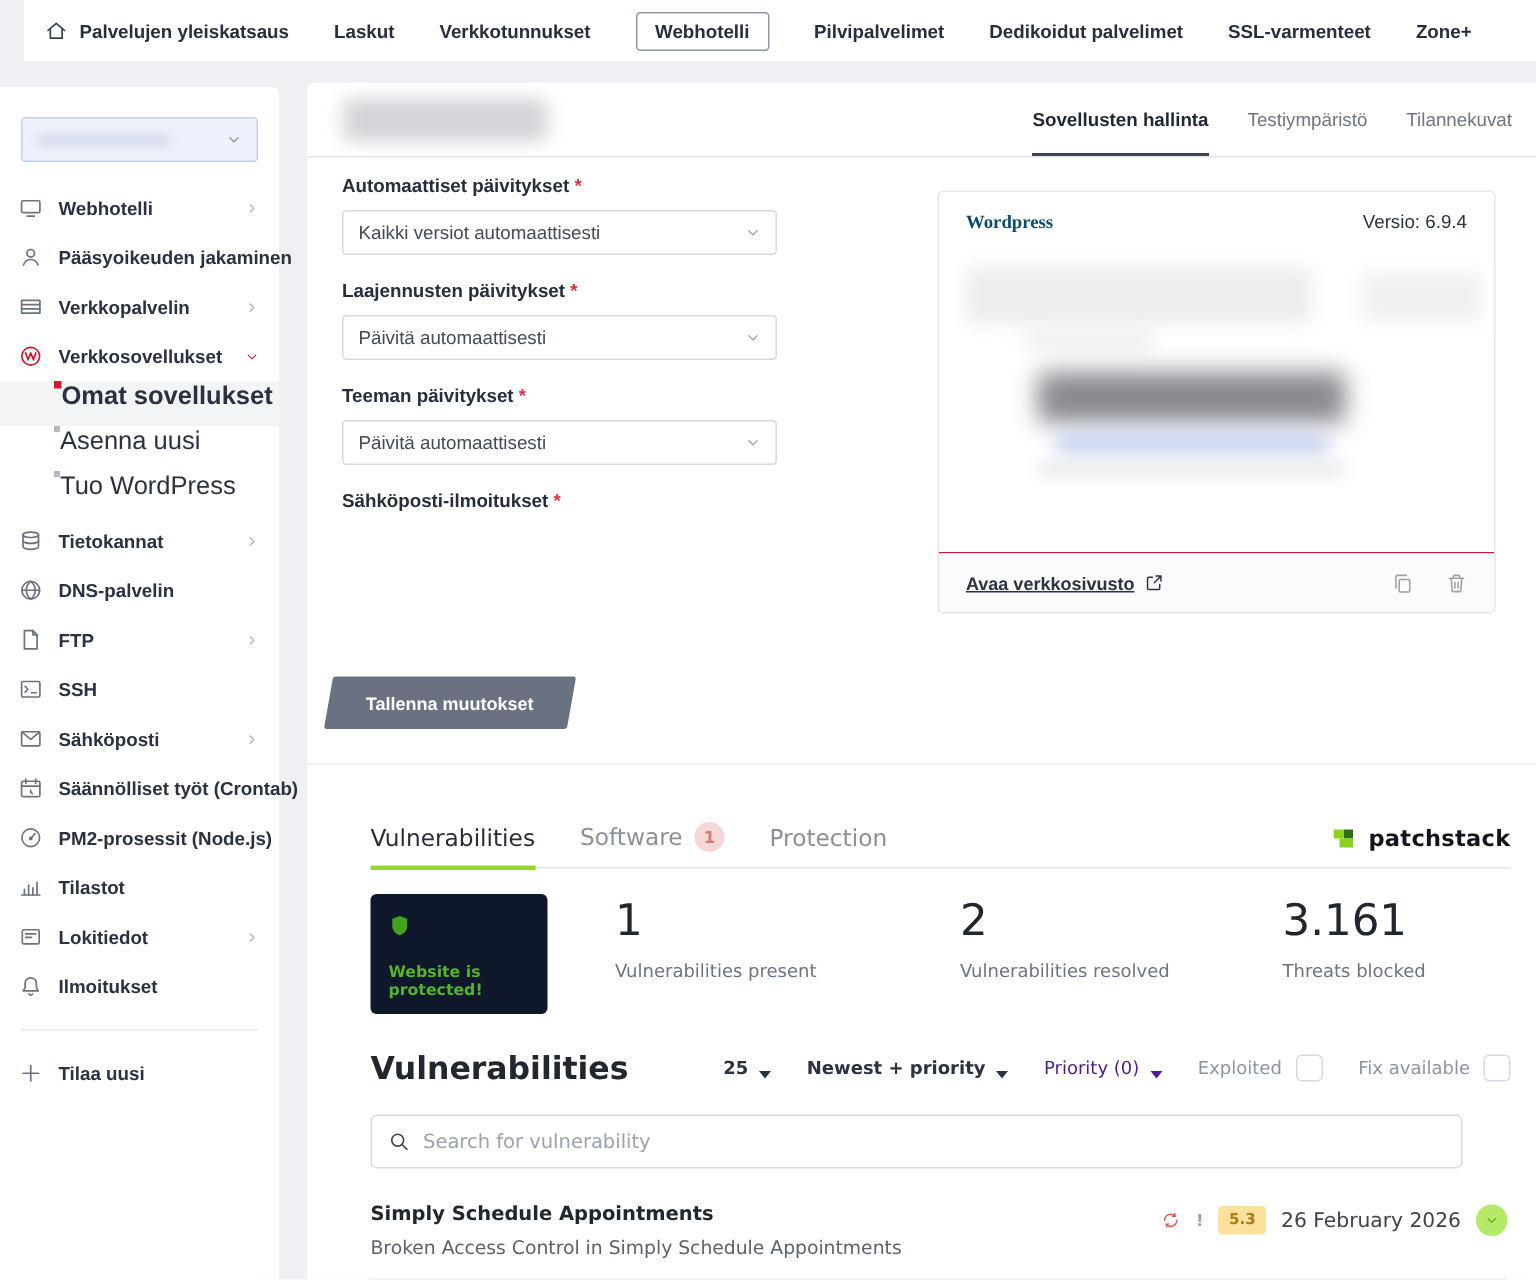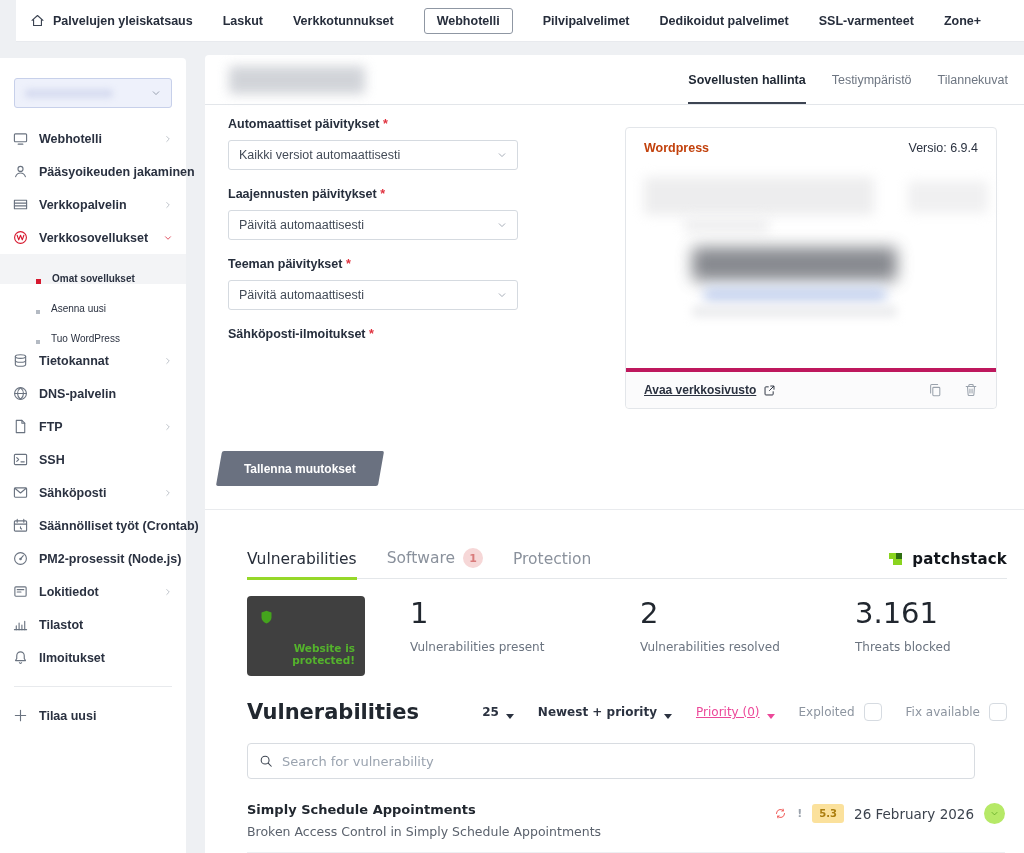--- a/index.html
+++ b/index.html
@@ -26,22 +26,22 @@
     border-radius:0 4px 0 0; }
   .side-select { margin:20px 14px 14px; height:30px; background:#eef1fb; border:1px solid #c7d0ea;
     border-radius:3px; display:flex; align-items:center; padding:0 10px; cursor:pointer; }
   .side-select .blob { width:88px; height:9px; background:#d7dcf0; border-radius:4px; filter:blur(3px); }
   .side-select .chev { margin-left:auto; color:#7c8596; }
   .side-item { height:33px; display:flex; align-items:center; gap:11px; padding:0 13px;
     font-size:12.5px; font-weight:700; color:#2a3140; cursor:pointer; white-space:nowrap; }
   .side-item .ic { color:#6a7380; }
   .side-item .chev { margin-left:auto; color:#a9b0ba; }
   .side-item.accent .ic, .side-item.accent .chev { color:#d6182e; }
-  .sub-item { height:30px; display:flex; align-items:flex-end; gap:11px; padding-left:36px;
-    font-size:10px; color:#2a3140; cursor:pointer; }
+  .sub-item { height:30px; display:flex; align-items:flex-start; padding-left:36px;
+    font-size:17px; color:#2a3140; cursor:pointer; }
   .sub-item .bullet { width:4px; height:4px; background:#b4bac3; flex:none; }
   .sub-item.active { background:#f3f4f6; font-weight:700; }
   .sub-item.active .bullet { width:5px; height:5px; background:#d6182e; }
   .side-divider { height:1px; background:#e8eaed; margin:12px 14px; }
 
   
   .main { position:absolute; left:205px; top:55px; right:0; bottom:0; background:#fff;
     border-radius:4px 0 0 0; }
   .main-header { height:50px; border-bottom:1px solid #e3e6ea; position:relative; }
   .title-blob { position:absolute; left:24px; top:11px; width:136px; height:28px;
@@ -58,31 +58,31 @@
   .f-label { font-size:12.5px; font-weight:700; color:#262e3c; margin-bottom:9px; }
   .f-label .req { color:#e0323f; }
   .f-select { height:30px; border:1px solid #d5dae0; border-radius:3px; display:flex;
     align-items:center; padding:0 10px; font-size:12.5px; color:#434b57; margin-bottom:17px; cursor:pointer; }
   .f-select .chev { margin-left:auto; color:#8a93a0; }
 
   
   .card { position:absolute; left:420px; top:22px; width:372px; height:282px;
     border:1px solid #e3e6ea; border-radius:4px; display:flex; flex-direction:column; }
   .card-head { display:flex; justify-content:space-between; padding:13px 18px 0; font-size:12.5px; }
-  .card-title { font-weight:700; color:#c2410c; }
+  .card-title { font-weight:700; color:#0c4a6e;font-family:Liberation Serif, serif; }
   .card-version { color:#2b3240; }
   .card-body { position:relative; flex:1; }
   .blob { position:absolute; border-radius:4px; filter:blur(6px); }
   .blob.a { left:18px; top:22px; width:230px; height:38px; background:#ededee; }
   .blob.b { left:282px; top:26px; width:80px; height:32px; background:#f0f0f1; }
   .blob.c { left:58px; top:62px; width:85px; height:16px; background:#efeff0; }
   .blob.d { left:66px; top:92px; width:205px; height:34px; background:#696c73; opacity:.8; filter:blur(8px); }
   .blob.e { left:78px; top:132px; width:182px; height:15px; background:#c6d3ef; }
   .blob.f { left:66px; top:151px; width:205px; height:11px; background:#eaebed; filter:blur(5px); }
-  .card-foot { height:40px; border-top:4px solid #be185d; background:#fbfbfc; border-radius:0 0 4px 4px;
+  .card-foot { height:40px; border-top:1px solid #be185d; background:#fbfbfc; border-radius:0 0 4px 4px;
     display:flex; align-items:center; padding:0 18px; }
   .open-link { font-size:12px; font-weight:700; color:#2b3240; text-decoration:underline;
     display:flex; align-items:center; gap:7px; cursor:pointer; }
   .open-link .ic { width:13px; height:13px; }
   .foot-icons { margin-left:auto; display:flex; gap:22px; color:#9aa2ac; }
   .foot-icons .ic { width:14px; height:14px; cursor:pointer; }
 
   
   .save-btn { position:absolute; left:14px; top:346px; width:162px; height:35px; background:#6a7180;
     transform:skewX(-10deg); border-radius:2px; display:flex; align-items:center; justify-content:center;
@@ -98,35 +98,35 @@
     border-bottom:1px solid #e4e7ea; height:36px; position:relative; }
   .ps-tab { font-size:15.5px; color:#8a919c; padding-bottom:9px; cursor:pointer;
     border-bottom:3px solid transparent; margin-bottom:-2px; display:flex; align-items:center; gap:8px; }
   .ps-tab.active { color:#272e3a; border-bottom-color:#96d829; }
   .ps-badge { width:20px; height:20px; border-radius:50%; background:#f6d7d7; color:#d97b7b;
     font-size:11px; font-weight:700; display:flex; align-items:center; justify-content:center; }
   .ps-logo { margin-left:auto; display:flex; align-items:center; gap:7px; padding-bottom:10px; }
   .ps-logo-text { font-size:15px; font-weight:700; color:#11151b; letter-spacing:.2px; }
 
   .ps-overview { display:flex; margin-top:17px; align-items:flex-start; }
-  .ps-banner { width:118px; height:80px; background:#404040; border-radius:4px; padding:12px 10px 10px 12px;
-    display:flex; flex-direction:column; justify-content:space-between;text-align:right; }
+  .ps-banner { width:118px; height:80px; background:#0f172a; border-radius:4px; padding:12px 10px 10px 12px;
+    display:flex; flex-direction:column; justify-content:space-between; }
   .ps-banner .ic { width:15px; height:18px; color:#44a31d; }
   .ps-banner-text { font-size:10.5px; font-weight:700; color:#54b32c; }
   .ps-stat { padding-top:2px; }
   .ps-stat.s1 { margin-left:45px; width:230px; }
   .ps-stat.s2 { width:215px; }
   .ps-stat-value { font-size:29px; color:#21272f; line-height:1.1; }
   .ps-stat-label { font-size:12px; color:#6b7480; margin-top:10px; }
 
   .ps-listhead { display:flex; align-items:center; margin-top:24px; }
   .ps-list-title { font-size:21px; color:#21272f; }
   .ps-filters { margin-left:auto; display:flex; align-items:center; gap:24px; font-size:12px; }
   .ps-dd { display:flex; align-items:flex-end; gap:7px; font-weight:700; color:#2b3240; cursor:pointer; }
-  .ps-dd.dim { color:#ec4899; font-weight:400;text-decoration:underline; }
+  .ps-dd.dim { color:#4c1d95; font-weight:400; }
   .caret { width:0; height:0; border-left:4px solid transparent; border-right:4px solid transparent;
     border-top:5px solid currentColor; }
   .ps-check { display:flex; align-items:center; gap:9px; color:#8d95a0; cursor:pointer; }
   .checkbox { width:18px; height:18px; border:1px solid #d6dbe1; border-radius:4px; background:#fff; }
 
   .ps-search { margin-top:19px; width:728px; height:36px; border:1px solid #d8dce1; border-radius:4px;
     display:flex; align-items:center; padding:16px 11px; gap:9px; }
   .ps-search .ic { color:#3c4450; width:14px; height:14px; }
   .ps-search input { border:none; outline:none; flex:1; font-size:13px; color:#2b313c;
     font-family:"DejaVu Sans", sans-serif; }
@@ -295,34 +295,34 @@
   <div class="side-item">
     <svg class="ic" viewBox="0 0 16 16">
         <circle cx="8" cy="8" r="6.3"></circle>
         <path d="M8 8.5L11 5"></path>
         <circle cx="8" cy="8.5" r="0.8"></circle>
       </svg>
     <span>PM2-prosessit (Node.js)</span>
   </div>
   <div class="side-item">
     <svg class="ic" viewBox="0 0 16 16">
+        <path d="M1.5 13.5h13"></path>
+        <path d="M3.5 13.5V9.5M6.5 13.5V6.5M9.5 13.5V8.5M12.5 13.5V4.5"></path>
+      </svg>
+    <span>Tilastot</span>
+  </div>
+  <div class="side-item">
+    <svg class="ic" viewBox="0 0 16 16">
         <rect x="2" y="3" width="12" height="10" rx="1"></rect>
         <path d="M4.5 6h7M4.5 8.5h4"></path>
       </svg>
     <span>Lokitiedot</span>
     <svg class="ic chev" viewBox="0 0 16 16">
         <path d="M6 4l4 4-4 4"></path>
       </svg>
-  </div>
-  <div class="side-item">
-    <svg class="ic" viewBox="0 0 16 16">
-        <path d="M1.5 13.5h13"></path>
-        <path d="M3.5 13.5V9.5M6.5 13.5V6.5M9.5 13.5V8.5M12.5 13.5V4.5"></path>
-      </svg>
-    <span>Tilastot</span>
   </div>
   <div class="side-item">
     <svg class="ic" viewBox="0 0 16 16">
         <path d="M8 2a4 4 0 0 0-4 4v3l-1.3 2.3h10.6L12 9V6a4 4 0 0 0-4-4z"></path>
         <path d="M6.8 13.5a1.3 1.3 0 0 0 2.4 0"></path>
       </svg>
     <span>Ilmoitukset</span>
   </div>
 
   <div class="side-divider"></div>

